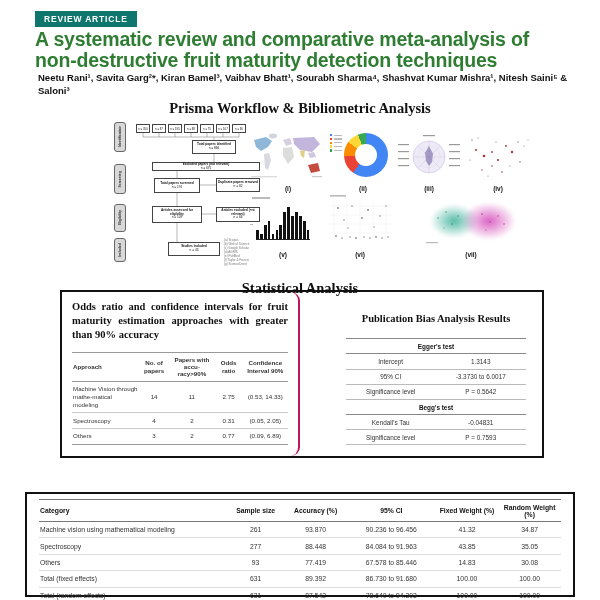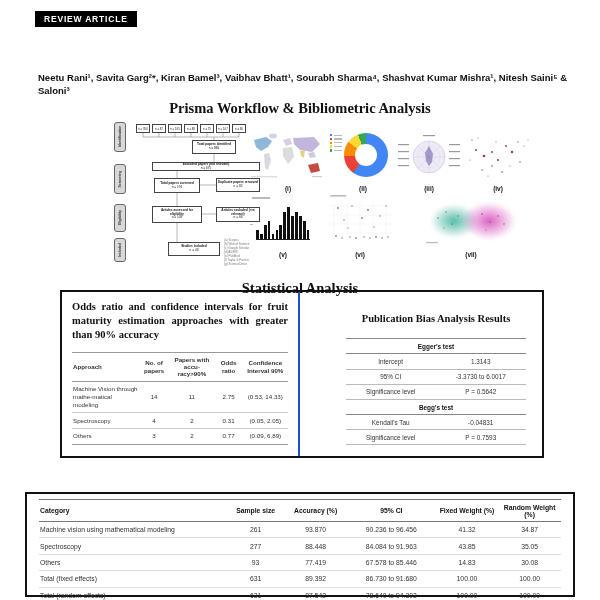--- a/index.html
+++ b/index.html
@@ -1,21 +1,21 @@
 <!DOCTYPE html>
 <html><head>
 <meta charset="utf-8">
 <style>
   * { margin:0; padding:0; box-sizing:border-box; }
   html,body { background:#fff; }
   .page { position:relative; width:600px; height:600px; background:#ffffff;
           font-family:"Liberation Sans", sans-serif; overflow:hidden; color:#111; }
 
   
-  .badge { position:absolute; left:35px; top:11px; background:#000000; color:#fff;
+  .badge { position:absolute; left:35px; top:11px; background:#0f766e; color:#fff;
            font-size:8.5px; font-weight:bold; letter-spacing:.8px; padding:3px 9px; }
   .title { position:absolute; left:35px; top:29px; width:540px; font-size:19.5px;
            font-weight:bold; color:#2e7d32; line-height:1.1; letter-spacing:-.2px; }
   .authors { position:absolute; left:38px; top:72px; width:540px; font-size:9.5px;
              font-weight:bold; color:#111; line-height:1.35; }
 
   .sec-title { position:absolute; left:0; width:600px; text-align:center;
                font-family:"Liberation Serif", serif; font-weight:bold; font-size:14.5px; }
 
   
@@ -43,21 +43,21 @@
   .donut-legend .chip { width:2.4px; height:2.4px; margin-right:1.2px; }
   .donut-legend .dl-lbl { width:8px; height:1.2px; background:#bbb; }
   .bars { position:absolute; left:6px; bottom:8px; width:54px; height:34px; border-bottom:0.8px solid #222; }
   .bars .bar { position:absolute; bottom:0; width:2.8px; background:#111; }
   .smudge { position:absolute; background:#bbb; }
   .cluster { position:absolute; border-radius:50%; filter:blur(1.5px); }
 
   
   .statbox { position:absolute; left:60px; top:290px; width:484px; height:168px;
              border:2.5px solid #111; display:flex; }
-  .stat-left { width:238px; border-right:2px solid #1d4ed8; padding:8px 10px 6px 10px; }
+  .stat-left { width:238px; border-right:2px solid #be185d; padding:8px 10px 6px 10px;border-radius:9px; }
   .stat-right { flex:1; padding:6px 16px;margin-left:30px; }
   .stat-heading { font-family:"Liberation Serif", serif; font-weight:bold; font-size:10.5px;
                   line-height:1.35; text-align:justify; }
   .stat-heading.center { text-align:center; margin-top:14px; }
 
   table.mini { width:100%; border-collapse:collapse; font-size:6.2px; color:#333; margin-top:9px; }
   table.mini th { font-weight:bold; text-align:left; border-top:1px solid #999; border-bottom:1px solid #999;
                   padding:3px 1px; vertical-align:middle; line-height:1.2; }
   table.mini td { padding:3.5px 1px; border-bottom:0.5px solid #ccc; line-height:1.25; vertical-align:middle; }
   table.mini tr:last-child td { border-bottom:1px solid #999; }
@@ -78,20 +78,21 @@
   table.het td { padding:4.2px 1px; border-bottom:0.5px solid #ddd; }
   table.het tr:last-child td { border-bottom:1.4px solid #777; }
   table.het .l { text-align:left; } table.het .c { text-align:center; }
 </style>
 </head>
 <body>
 
 <div class="page">
 
   <div class="badge">REVIEW ARTICLE</div>
+  <div class="title">A systematic review and comparative meta-analysis of non-destructive fruit maturity detection techniques</div>
   <div class="authors">Neetu Rani¹, Savita Garg²*, Kiran Bamel³, Vaibhav Bhatt¹, Sourabh Sharma⁴, Shashvat Kumar Mishra¹, Nitesh Saini⁵ &amp; Saloni³</div>
 
   <div class="sec-title" style="top:100px;">Prisma Workflow &amp; Bibliometric Analysis</div>
 
   <div class="prisma">
     <svg class="lines" width="150" height="148" viewBox="0 0 150 148">
       <g stroke="#888" stroke-width="0.6" fill="none">
         <path d="M31 15 V19 M47 15 V19 M63 15 V19 M79 15 V19 M95 15 V19 M111 15 V19 M127 15 V19"></path>
         <path d="M31 19 H127"></path>
           <path d="M102 19 V22"></path>

